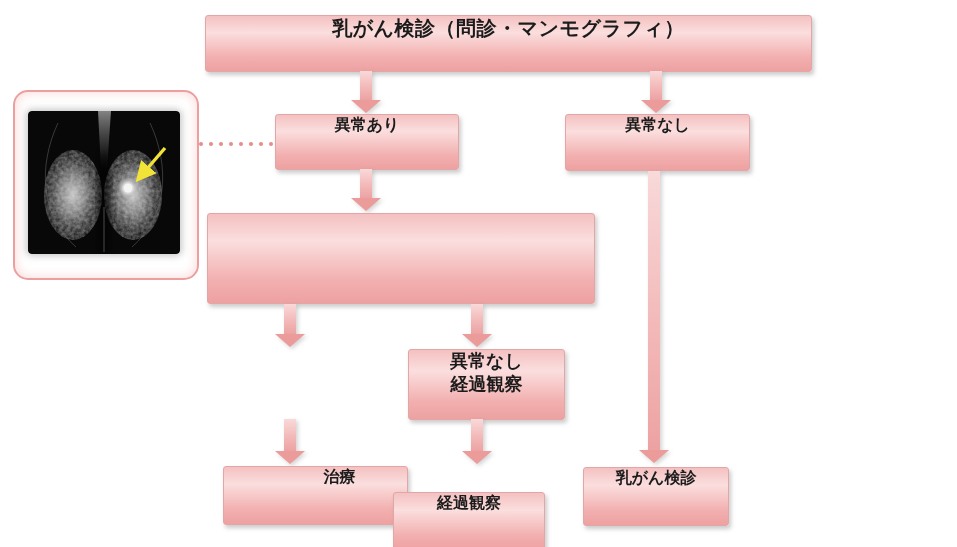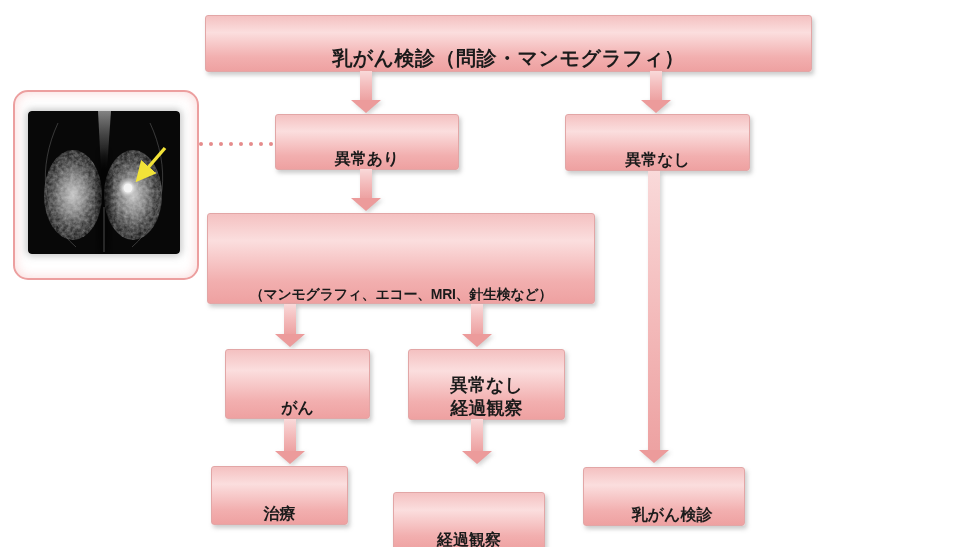--- a/index.html
+++ b/index.html
@@ -7,21 +7,21 @@
     position:relative;width:957px;height:547px;background:#ffffff;overflow:hidden;
     font-family:"Liberation Sans",sans-serif;color:#1b1b1b;
   }
   
   .fbox{
     position:absolute;
     background:linear-gradient(180deg,#f4c1c1 0%,#fbdede 30%,#f2afaf 75%,#eea1a1 100%);
     border:1px solid #e2a6a6;
     border-radius:3px;
     box-shadow:2px 3px 4px rgba(130,130,130,.42);
-    display:flex;flex-direction:column;align-items:center;justify-content:flex-end;
+    display:flex;flex-direction:column;align-items:center;justify-content:flex-start;
     font-weight:bold;text-align:center;line-height:1.25;
   }
   .fs-title{font-size:20px;letter-spacing:.5px;}
   .fs-node{font-size:16px;}
   .fs-exam{font-size:22px;}
   .fs-exam-sub{font-size:14px;font-weight:bold;margin-top:3px;letter-spacing:-.3px;}
   
   .varrow{
     position:absolute;width:30px;
     display:flex;flex-direction:column;align-items:center;
@@ -76,56 +76,52 @@
     <div class="shaft"></div>
     <div class="head"></div>
   </div>
 
   <div class="varrow" style="left:639px;top:171px;height:292px;">
     <div class="shaft"></div>
     <div class="head"></div>
   </div>
 
   <div class="fbox" style="left:207px;top:213px;width:386px;height:89px;">
-    <div class="fs-exam-sub">（マンモグラフィ、エコー、MRI、針生検など）</div>
   </div>
 
   <div class="varrow" style="left:275px;top:304px;height:43px;">
     <div class="shaft"></div>
     <div class="head"></div>
   </div>
   <div class="varrow" style="left:462px;top:304px;height:43px;">
     <div class="shaft"></div>
     <div class="head"></div>
   </div>
 
-  <div class="fbox fs-node" style="left:225px;top:349px;width:143px;height:68px;">
-    <span>がん</span>
-  </div>
   <div class="fbox" style="left:408px;top:349px;width:155px;height:69px;font-size:18px;">
     <div>異常なし</div>
     <div>経過観察</div>
   </div>
 
   <div class="varrow" style="left:275px;top:419px;height:45px;">
     <div class="shaft"></div>
     <div class="head"></div>
   </div>
   <div class="varrow" style="left:462px;top:419px;height:45px;">
     <div class="shaft"></div>
     <div class="head"></div>
   </div>
 
-  <div class="fbox fs-node" style="left:211px;top:466px;width:135px;height:57px;">
+  <div class="fbox fs-node" style="left:223px;top:466px;width:135px;height:57px;padding-left:48px;">
     <span>治療</span>
   </div>
   <div class="fbox fs-node" style="left:393px;top:492px;width:150px;height:57px;">
     <span>経過観察</span>
   </div>
-  <div class="fbox fs-node" style="left:583px;top:467px;width:144px;height:57px;padding-left:16px;">
+  <div class="fbox fs-node" style="left:583px;top:467px;width:144px;height:57px;">
     <span>乳がん検診</span>
   </div>
 
   <div class="mframe">
     <svg class="mimg" viewBox="0 0 152 143">
       <defs>
         <radialGradient id="tg">
           <stop offset="0%" stop-color="#d8d8d8" stop-opacity=".9"></stop>
           <stop offset="45%" stop-color="#9b9b9b" stop-opacity=".65"></stop>
           <stop offset="80%" stop-color="#4a4a4a" stop-opacity=".25"></stop>

